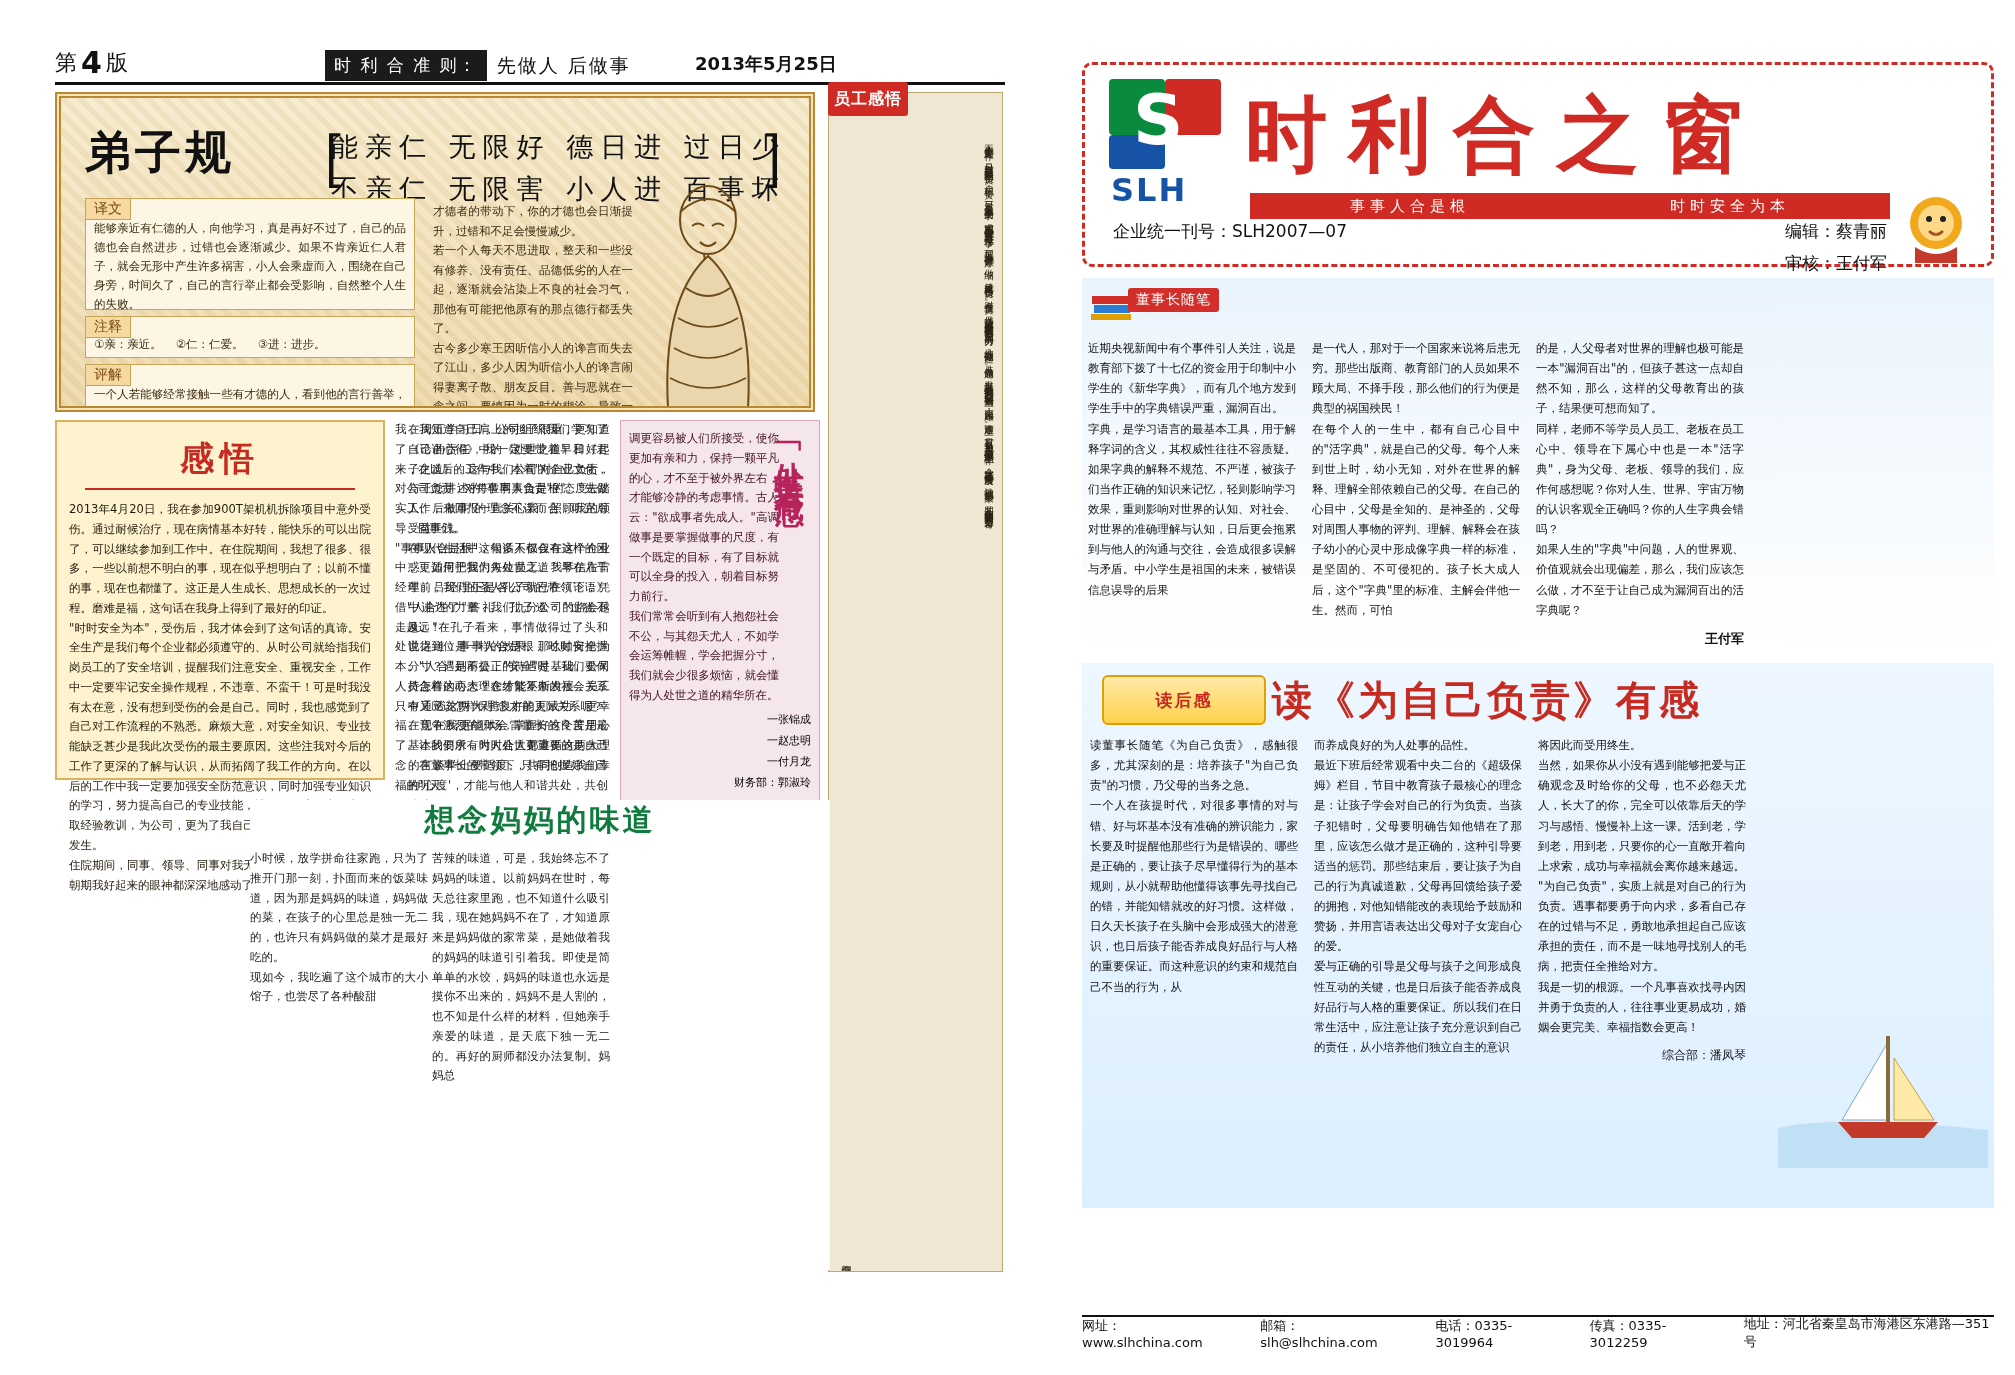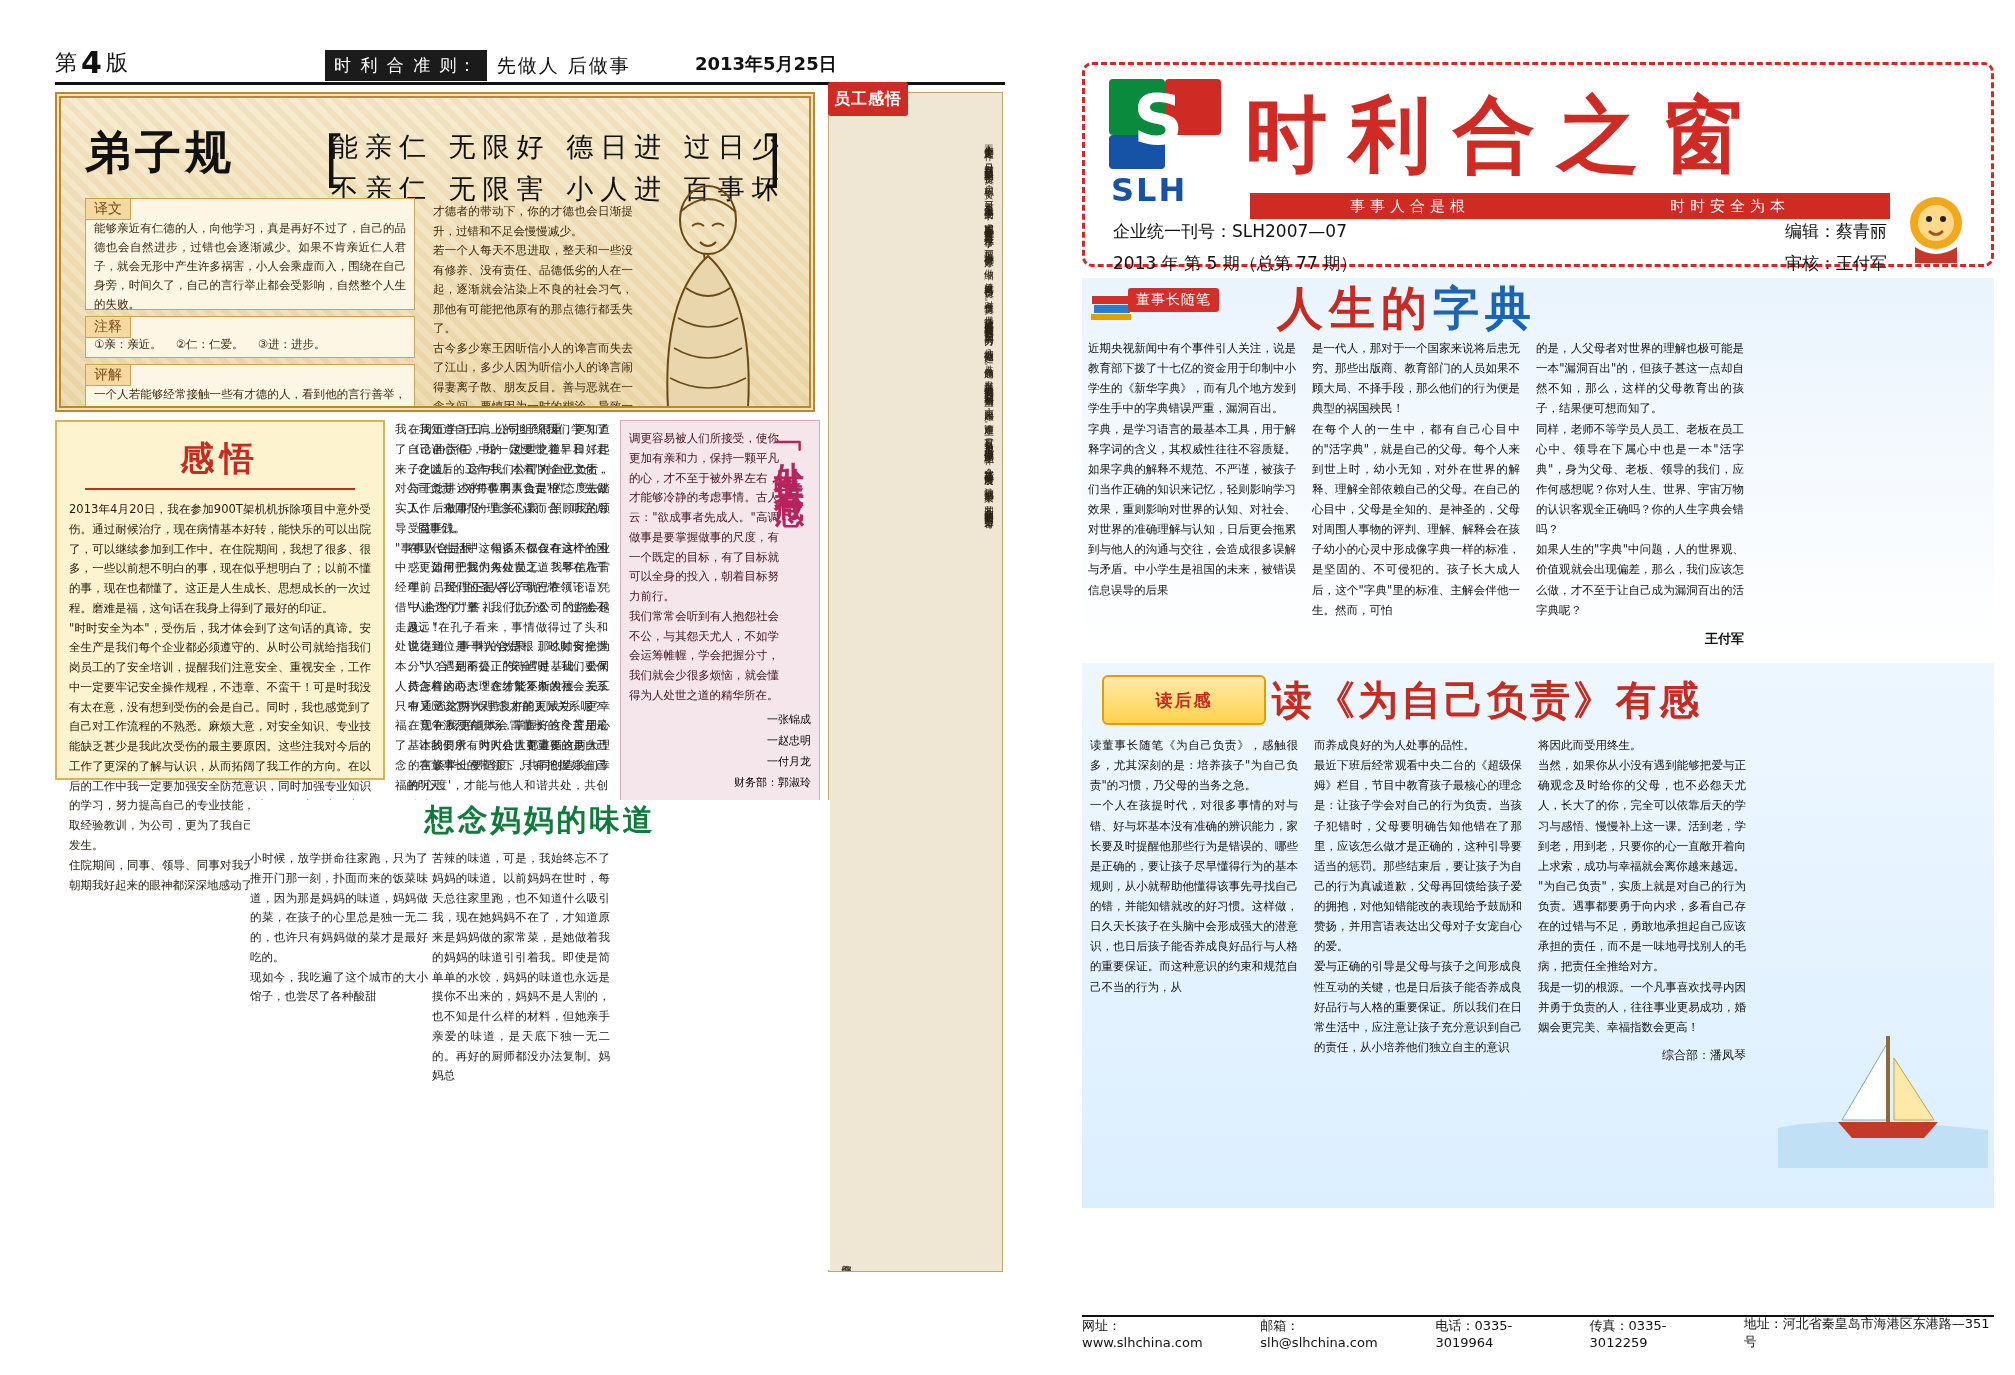--- a/index.html
+++ b/index.html
@@ -253,21 +253,20 @@
         <div class="logo-s">S</div>
         <div class="logo-text">SLH</div>
       </div>
       <div class="np-title">时利合之窗</div>
       <div class="np-slogan">
         <span>事事人合是根</span>
         <span>时时安全为本</span>
       </div>
       <div class="np-meta">
         <div>企业统一刊号：SLH2007—07</div>
-        <div>2013 年  第 5 期（总第 77 期）</div>
       </div>
       <div class="np-meta2">
         <div>编辑：蔡青丽</div>
         <div>审核：王付军</div>
       </div>
       <div class="mascot">
         <svg viewBox="0 0 82 82" width="82" height="82">
           <circle cx="41" cy="38" r="26" fill="#f2a81d"></circle>
           <circle cx="41" cy="38" r="18" fill="#ffd98a"></circle>
           <circle cx="34" cy="34" r="3" fill="#222"></circle>
@@ -282,23 +281,20 @@
 
       <div class="rp-top">
         <div class="rp-booktag">
           <svg viewBox="0 0 150 40" width="150" height="40">
             <rect x="4" y="14" width="36" height="8" fill="#d22f2a"></rect>
             <rect x="6" y="23" width="36" height="8" fill="#2a7bd2"></rect>
             <rect x="3" y="32" width="40" height="6" fill="#e0a100"></rect>
             <path d="M100 6 l18 10 l-10 12 l-18 -10 z" fill="#8a6b3a"></path>
           </svg>
           <span class="tag-pill">董事长随笔</span>
-        </div>
-        <div class="rp-head">
-          <span>人生的</span><span class="blue">字典</span>
         </div>
         <div class="rp-cols">
           <div class="rp-col" style="white-space:pre-line;">近期央视新闻中有个事件引人关注，说是教育部下拨了十七亿的资金用于印制中小学生的《新华字典》，而有几个地方发到学生手中的字典错误严重，漏洞百出。
 字典，是学习语言的最基本工具，用于解释字词的含义，其权威性往往不容质疑。如果字典的解释不规范、不严谨，被孩子们当作正确的知识来记忆，轻则影响学习效果，重则影响对世界的认知、对社会、对世界的准确理解与认知，日后更会拖累到与他人的沟通与交往，会造成很多误解与矛盾。中小学生是祖国的未来，被错误信息误导的后果</div>
           <div class="rp-col" style="white-space:pre-line;">是一代人，那对于一个国家来说将后患无穷。那些出版商、教育部门的人员如果不顾大局、不择手段，那么他们的行为便是典型的祸国殃民！
 在每个人的一生中，都有自己心目中的"活字典"，就是自己的父母。每个人来到世上时，幼小无知，对外在世界的解释、理解全部依赖自己的父母。在自己的心目中，父母是全知的、是神圣的，父母对周围人事物的评判、理解、解释会在孩子幼小的心灵中形成像字典一样的标准，是坚固的、不可侵犯的。孩子长大成人后，这个"字典"里的标准、主解会伴他一生。然而，可怕</div>
           <div class="rp-col">
             <span style="white-space:pre-line;">的是，人父母者对世界的理解也极可能是一本"漏洞百出"的，但孩子甚这一点却自然不知，那么，这样的父母教育出的孩子，结果便可想而知了。
 同样，老师不等学员人员工、老板在员工心中、领导在下属心中也是一本"活字典"，身为父母、老板、领导的我们，应作何感想呢？你对人生、世界、宇宙万物的认识客观全正确吗？你的人生字典会错吗？
 如果人生的"字典"中问题，人的世界观、价值观就会出现偏差，那么，我们应该怎么做，才不至于让自己成为漏洞百出的活字典呢？</span>

